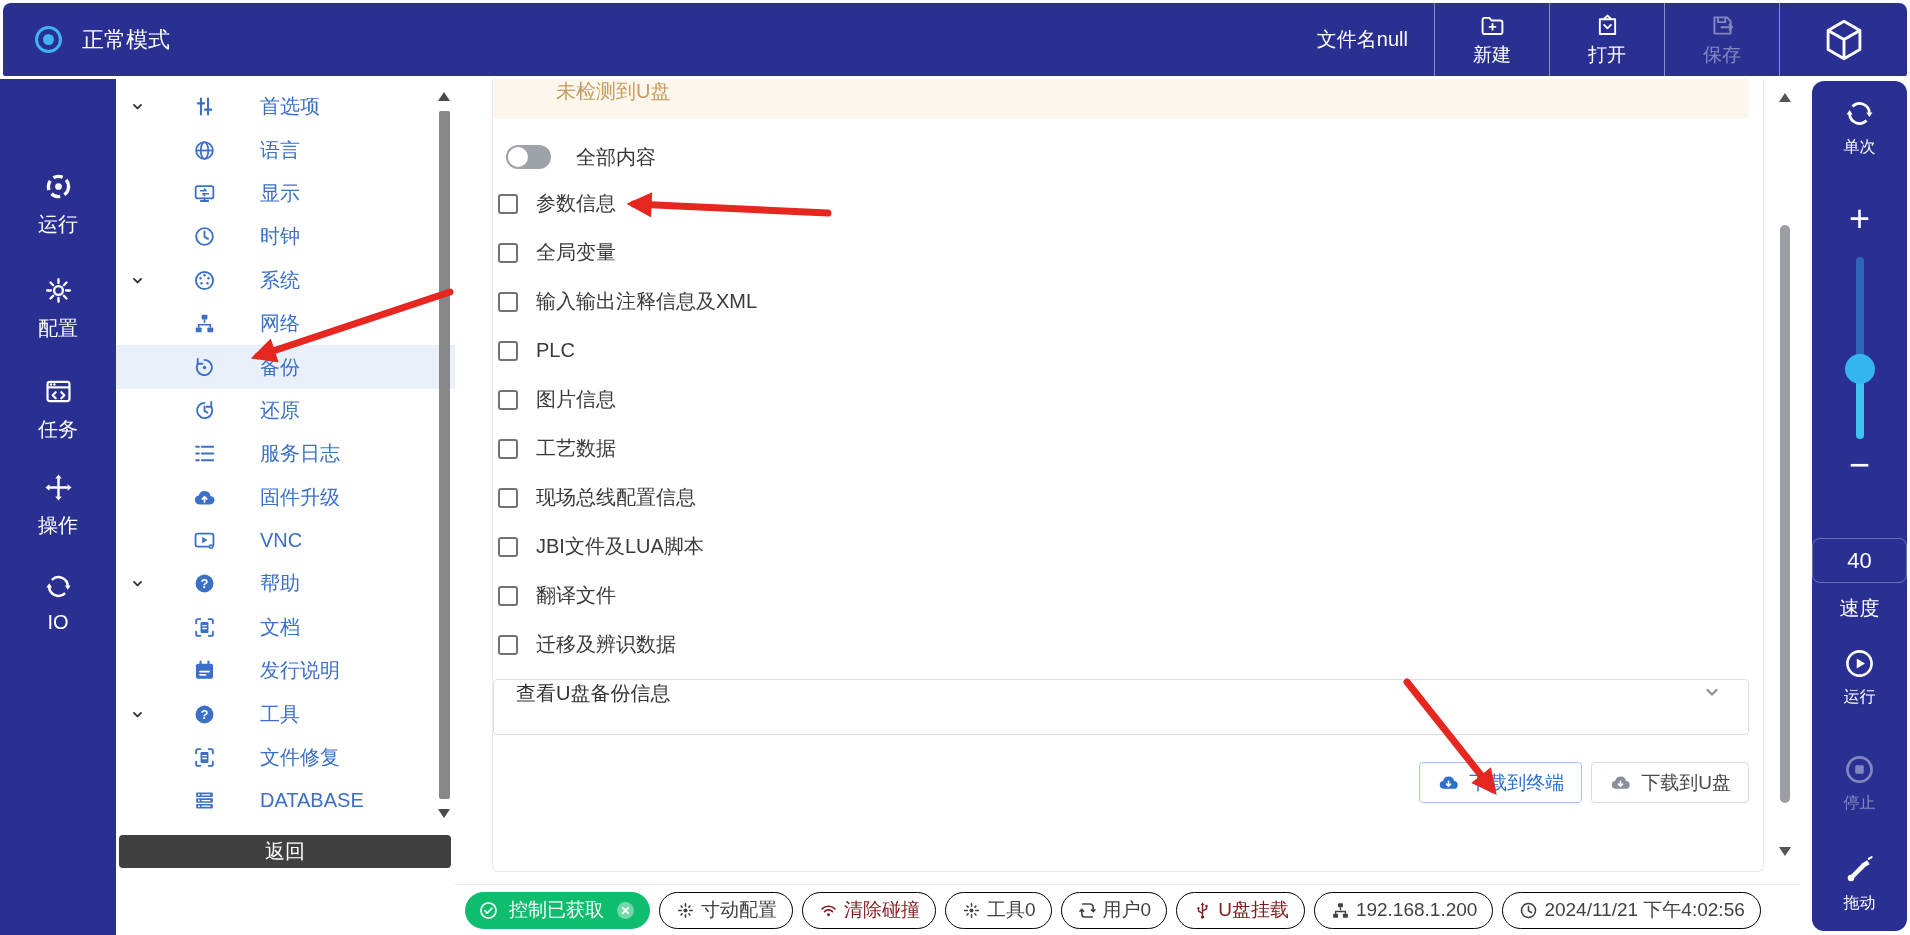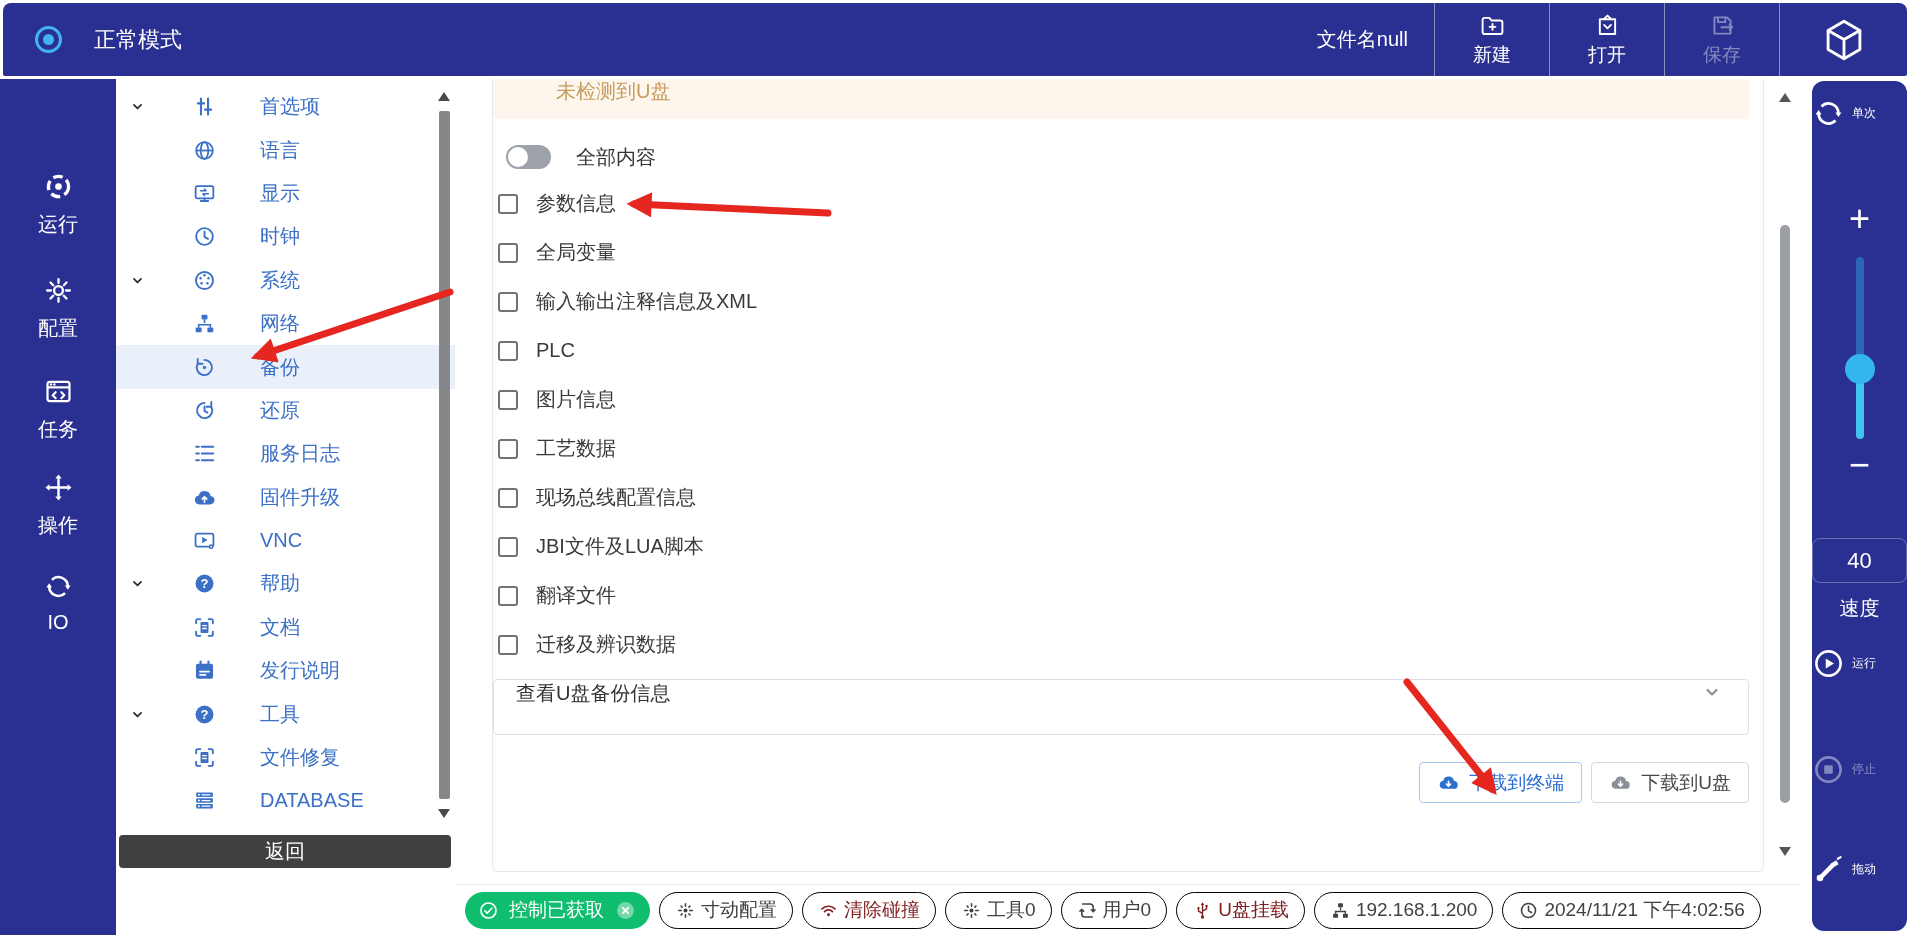--- a/index.html
+++ b/index.html
@@ -5,21 +5,21 @@
   * { margin:0; padding:0; box-sizing:border-box; }
   html,body { width:1910px; height:935px; }
   body { position:relative; overflow:hidden; background:#fff;
          font-family:"Liberation Sans","DejaVu Sans",sans-serif; color:#333; }
   svg.icon { display:block; }
 
   
   .topbar { position:absolute; left:3px; top:3px; right:3px; height:73px;
             background:#2a3091; border-radius:8px 8px 2px 2px;
             display:flex; align-items:center; color:#fff; z-index:5; }
-  .mode { display:flex; align-items:center; margin-left:32px; gap:32px; }
+  .mode { display:flex; align-items:center; margin-left:32px; gap:20px; }
   .mode-icon { width:27px; height:27px; border:3px solid #41b2f2; border-radius:50%;
                display:flex; align-items:center; justify-content:center; }
   .mode-dot { width:11px; height:11px; border-radius:50%; background:#41b2f2; }
   .mode-label { font-size:22px; }
   .topbar-right { margin-left:auto; display:flex; align-items:center; height:100%; }
   .filename { font-size:20px; margin-right:26px; }
   .tb-sep { width:1px; height:100%; background:rgba(255,255,255,.45); }
   .tb-btn { width:114px; height:100%; display:flex; flex-direction:column;
             align-items:center; justify-content:center; gap:3px; font-size:19px; cursor:pointer; }
   .tb-btn svg { width:27px; height:27px; }
@@ -108,22 +108,22 @@
           align-items:center; gap:5px; padding:12px 15px; font-size:19px; color:#424242;
           background:#fff; white-space:nowrap; }
   .pill svg { width:21px; height:21px; flex:none; }
   .pill.disabled { color:#7f1d1d; }
   .pill-green { background:#0ebe6e; border:none; color:#fff; gap:10px; padding:0 13px; cursor:pointer; }
   .pill-green .x-wrap svg { width:23px; height:23px; }
 
   
   .right-panel { position:absolute; top:81px; right:3px; bottom:4px; width:95px;
                  background:#2a3091; border-radius:12px; color:#fff; z-index:4; }
-  .rp-block { position:absolute; left:0; width:100%; display:flex; 
-              align-items:center; gap:7px; font-size:12px; cursor:pointer; }
+  .rp-block { position:absolute; left:0; width:100%; display:flex; flex-direction:column;
+              align-items:center; gap:7px; font-size:16px; cursor:pointer; }
   .rp-block svg { width:33px; height:33px; }
   .rp-plus, .rp-minus { position:absolute; left:0; width:100%; text-align:center;
                         font-size:36px; font-weight:300; line-height:36px; cursor:pointer; }
   .rp-plus { top:120px; } .rp-minus { top:366px; }
   .rp-slider { position:absolute; top:176px; left:50%; transform:translateX(-50%);
                width:8px; height:182px; cursor:pointer; }
   .track-top { height:112px; background:#2d66b5; border-radius:4px 4px 0 0; }
   .track-bot { height:70px; background:#41c3f2; border-radius:0 0 4px 4px; }
   .rp-thumb { position:absolute; left:50%; top:112px; transform:translate(-50%,-50%);
               width:30px; height:30px; border-radius:50%; background:#35b5ee; cursor:grab; }

